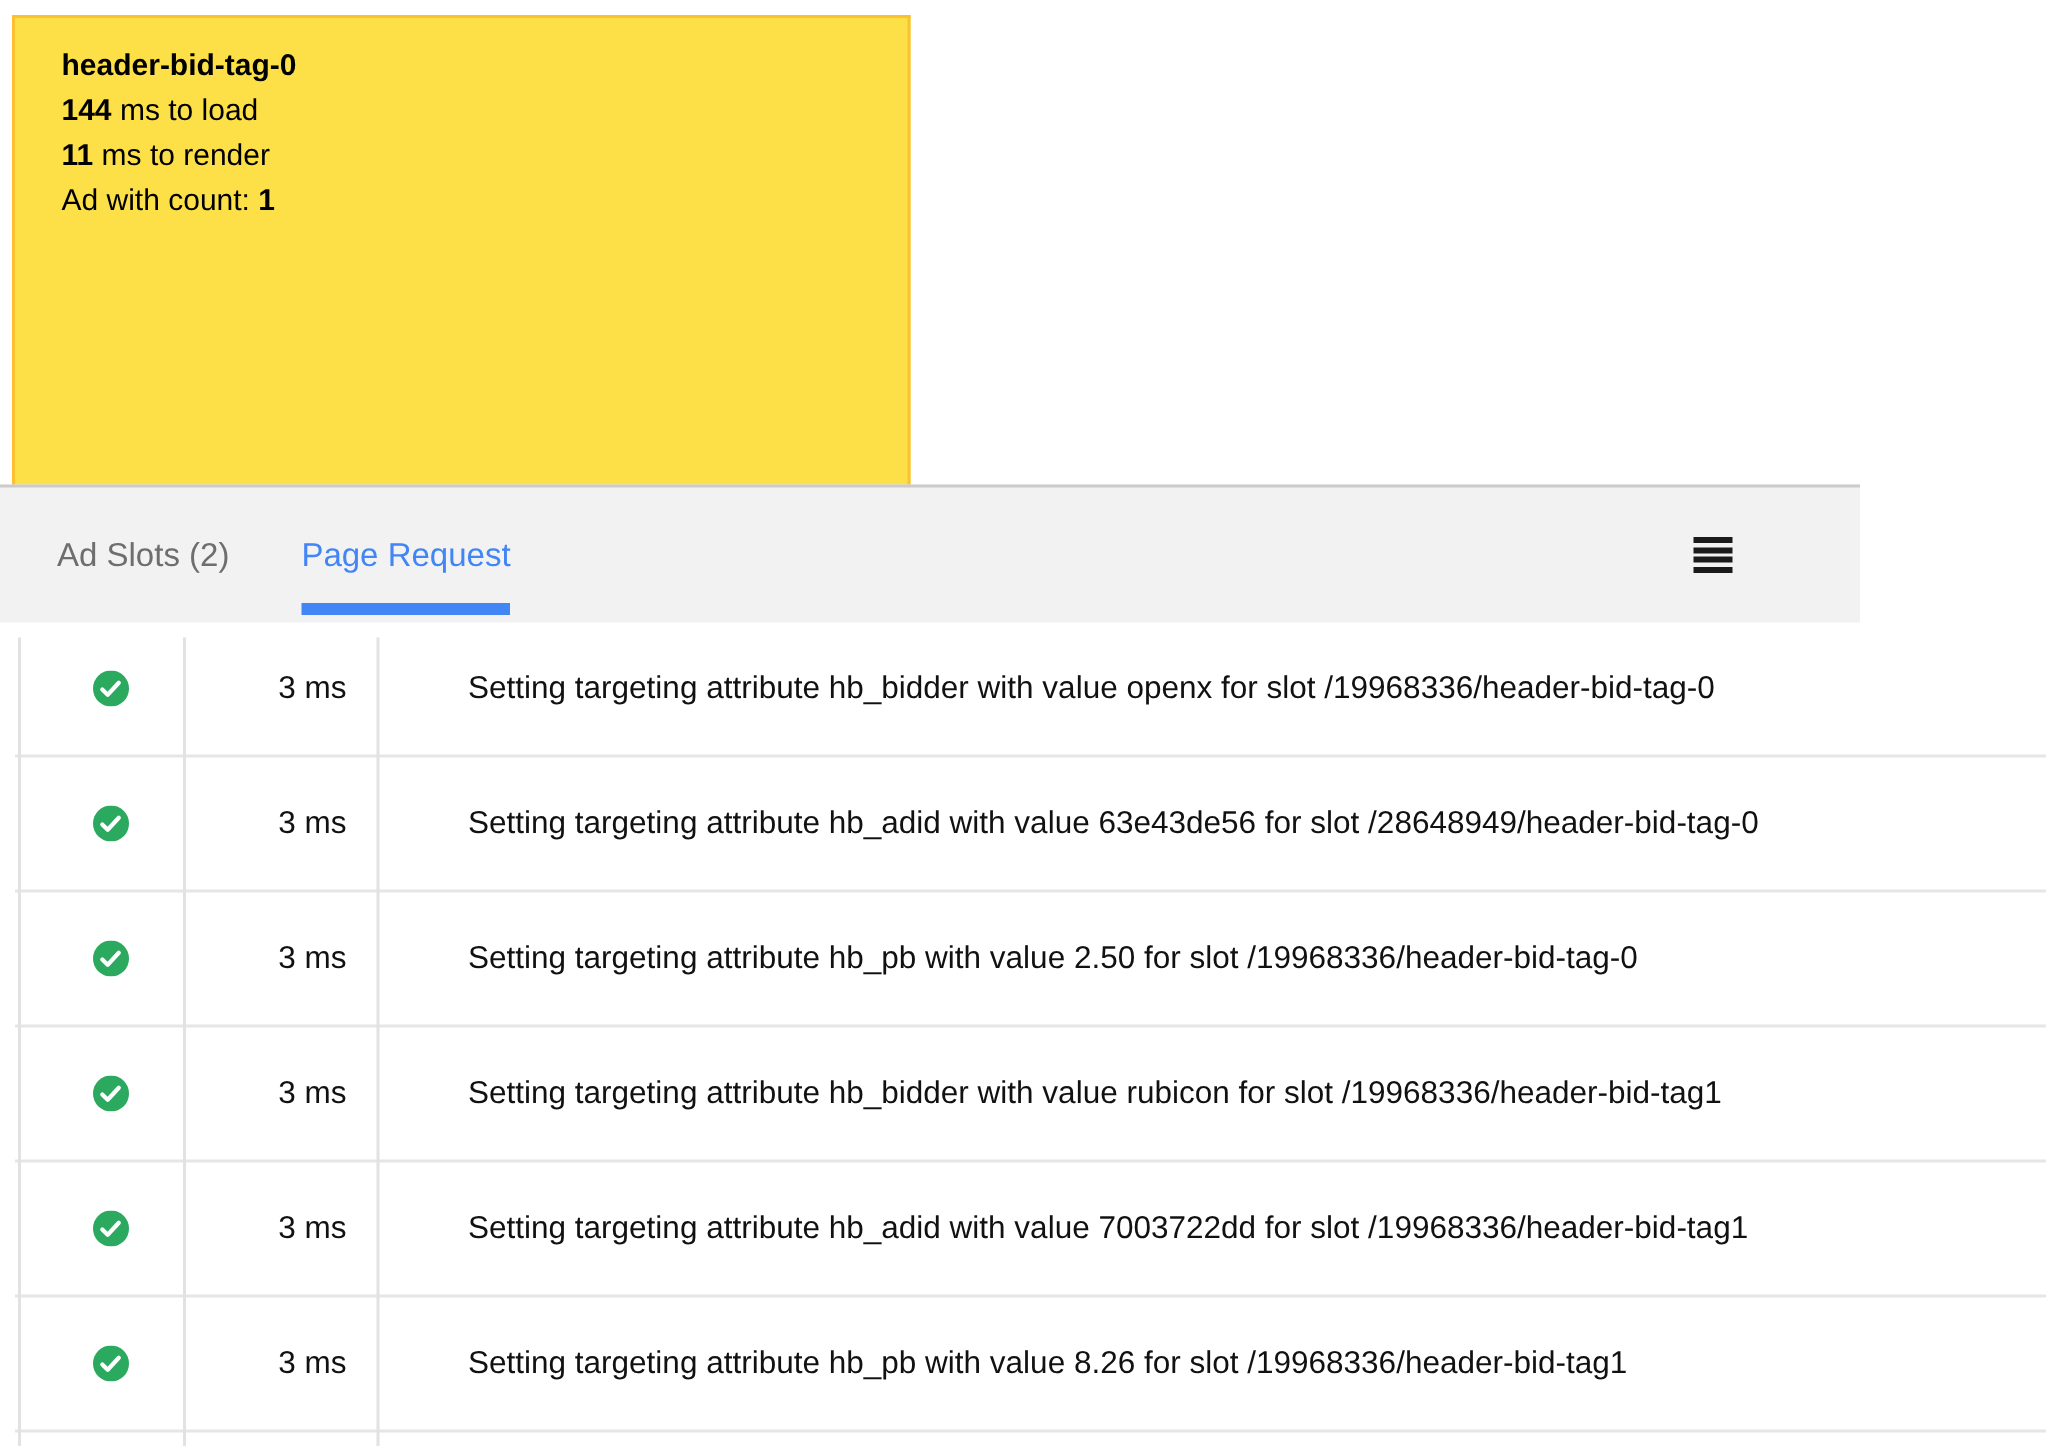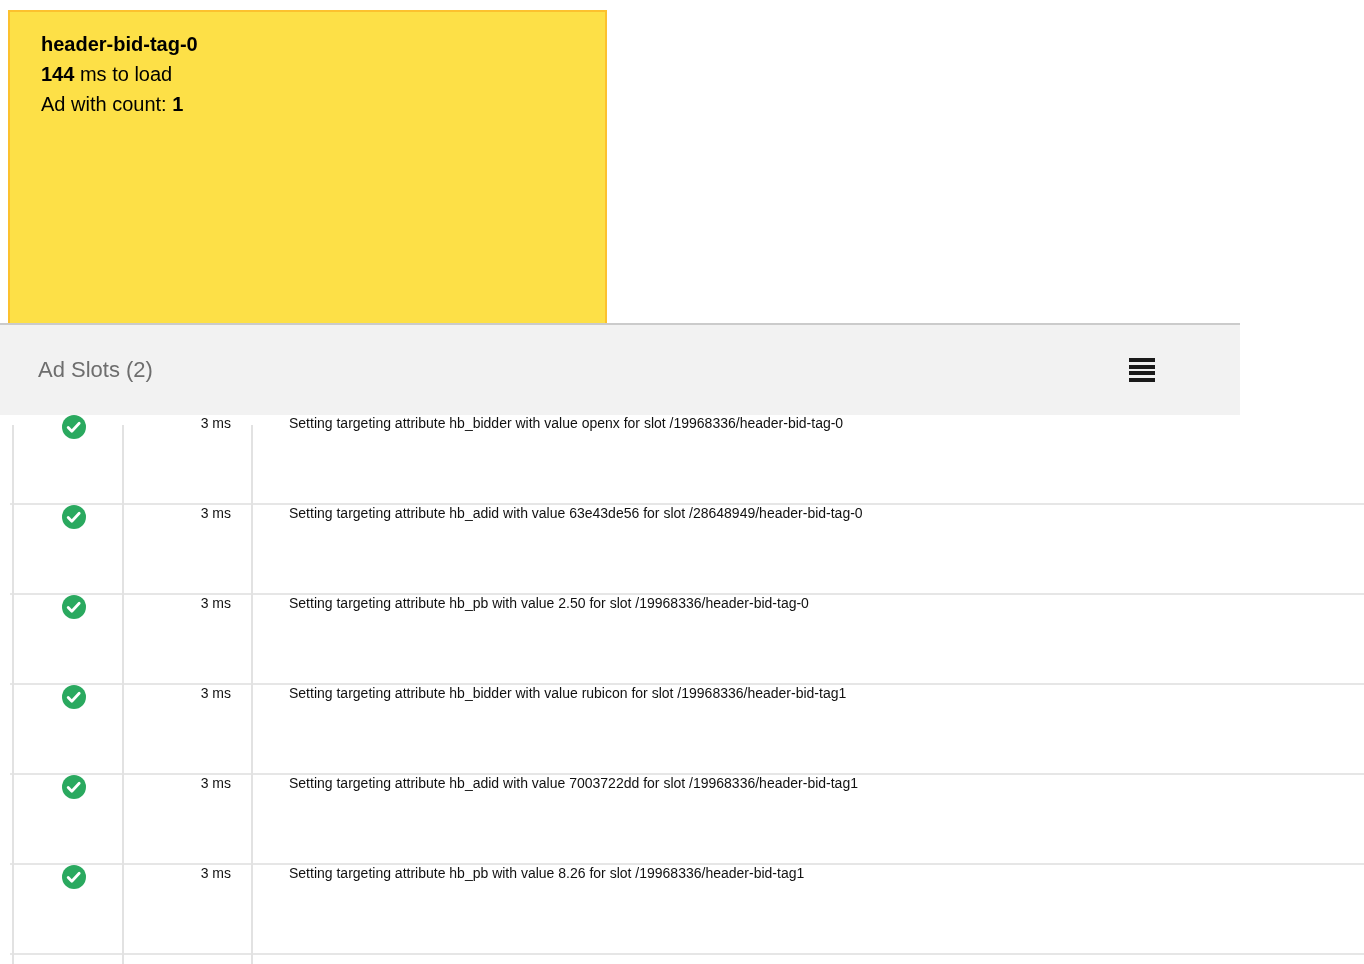--- a/index.html
+++ b/index.html
@@ -36,41 +36,43 @@
     display:flex; flex-direction:column; justify-content:space-between;
     cursor:pointer;
   }
   .menu-btn i { display:block; height:4px; background:#1b1b1b; }
 
   
   .log-table { position:absolute; left:10px; top:415px; right:0; bottom:0; }
   .vline { position:absolute; top:10px; bottom:0; width:2px; background:#e2e2e2; }
   .vline.v0 { left:2px; } .vline.v1 { left:112px; } .vline.v2 { left:241px; }
   .log-row {
-    height:90px; display:flex; align-items:flex-start;
-    border-bottom:2px solid #e6e6e6; font-size:14px; color:#111;
+    height:90px; display:flex; align-items:center;
+    border-bottom:2px solid #e6e6e6; font-size:21px; color:#111;
   }
   .cell-status { width:112px; display:flex; justify-content:center; padding-left:16px; flex:none; }
   .cell-time   { width:129px; text-align:right; padding-right:20px; flex:none; }
-  .cell-msg    { flex:1; padding-left:38px; white-space:nowrap; overflow:hidden; }
+  .cell-msg    { flex:1; padding-left:38px; white-space:nowrap; overflow:hidden;margin-left:23px; }
   .check-icon  { width:24px; height:24px; display:block; }
 </style>
 </head>
 <body>
 
 <div class="stage">
 
   <div class="overlay-box">
     <div><b>header-bid-tag-0</b></div>
     <div><b>144</b><span> ms to load</span></div>
+    <div><b>11</b><span> ms to render</span></div>
     <div><span>Ad with count: </span><b>1</b></div>
   </div>
 
   <div class="tab-bar">
     <div class="tab tab-inactive">Ad Slots (2)</div>
+    <div class="tab tab-active">Page Request</div>
     <div class="menu-btn">
         <i></i>
         <i></i>
         <i></i>
         <i></i>
       </div>
   </div>
 
   <div class="log-table">
     <div class="vline v0"></div>

